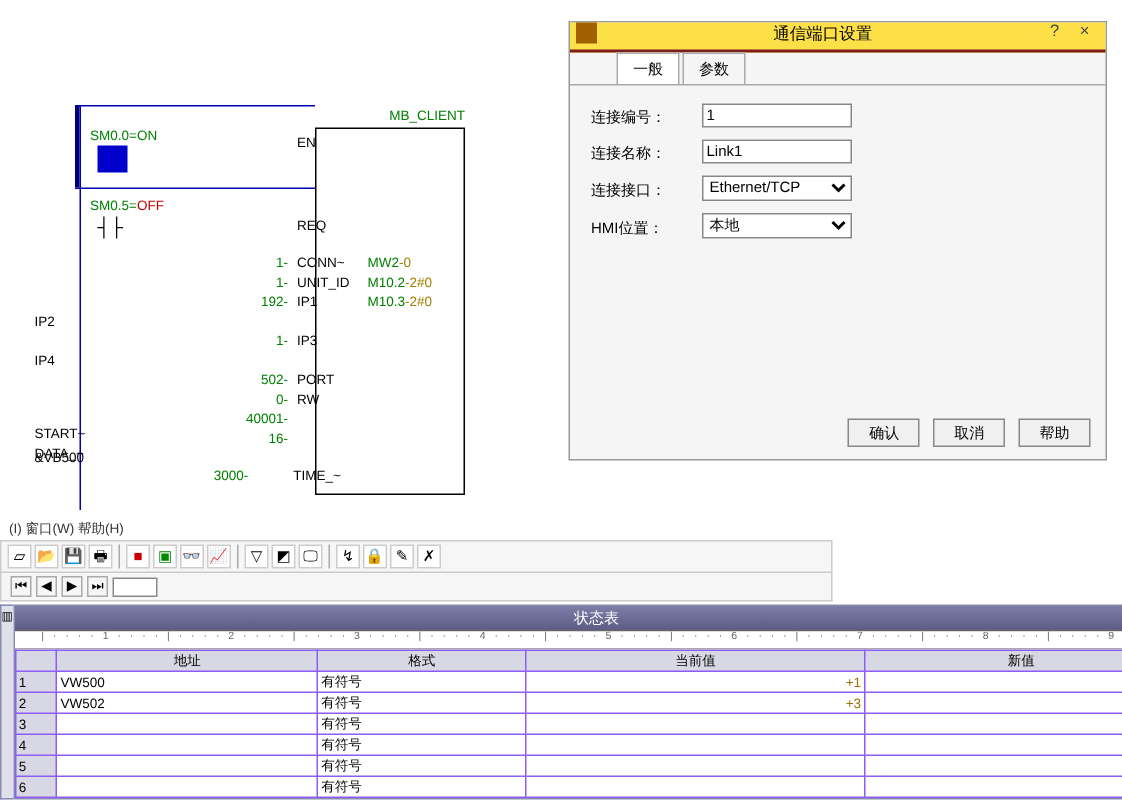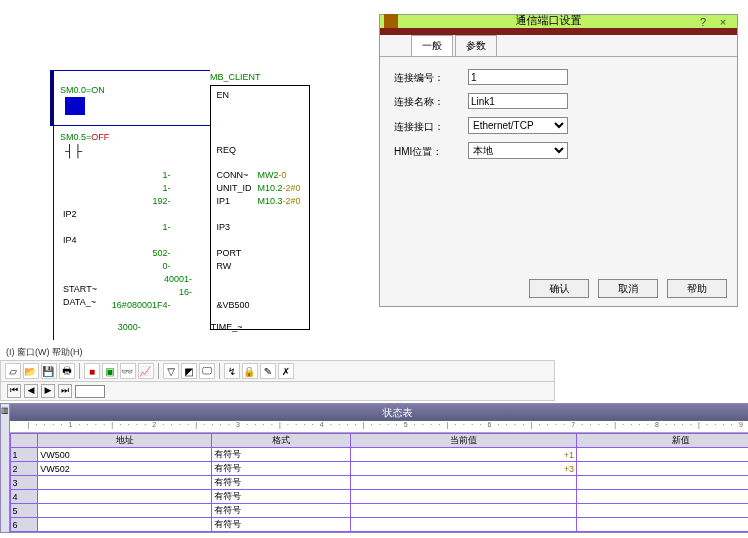--- a/index.html
+++ b/index.html
@@ -10,43 +10,43 @@
   .ladder-area .rail-left { position: absolute; left: 30px; top: 40px; width: 3px; height: 55px; background: #00007a; }
   .ladder-area .rail-left2 { position: absolute; left: 33px; top: 40px; width: 0; height: 270px; border-left: 1px solid #00a; }
   .ladder-area .top-line { position: absolute; left: 30px; top: 40px; width: 160px; height: 0; border-top: 1px solid #00a; }
   .ladder-area .mid-line { position: absolute; left: 30px; top: 95px; width: 160px; height: 0; border-top: 1px solid #00a; }
   .contact1-label { position: absolute; left: 40px; top: 55px; color: #008000; font-size: 9px; }
   .contact1-box { position: absolute; left: 45px; top: 67px; width: 20px; height: 18px; background: #0000cc; }
   .contact2-label { position: absolute; left: 40px; top: 102px; color: #008000; font-size: 9px; }
   .contact2-bracket { position: absolute; left: 45px; top: 114px; font-size: 12px; }
 
   .fb-box { position: absolute; left: 190px; top: 55px; width: 100px; height: 245px; border: 1px solid #000; background: #fff; }
-  .fb-title { position: absolute; left: 190px; top: 42px; width: 100px; text-align: left; color: #008000; font-size: 9px; }
+  .fb-title { position: absolute; left: 190px; top: 42px; width: 100px; text-align: right; color: #008000; font-size: 9px; }
   .fb-row { position: absolute; font-size: 9px; display: flex; width: 290px; left: 0; }
   .fb-row .lval { width: 175px; text-align: right; padding-right: 3px; color: #008000; }
-  .fb-row .pin { width: 50px; color: #000; padding-left: 3px; margin-left: 40px; }
+  .fb-row .pin { width: 50px; color: #000; padding-left: 3px; }
   .fb-row .rval { width: 60px; text-align: left; color: #008000; }
 
   
   .dialog { position: absolute; left: 379px; top: 14px; width: 359px; height: 293px; border: 1px solid #999; background: #f5f5f5; }
-  .dlg-title { height: 20px; background: #bef264; border-bottom: 7px solid #7f1d1d; display: flex; align-items: flex-end; padding: 0 4px; }
+  .dlg-title { height: 20px; background: #fde047; border-bottom: 2px solid #7f1d1d; display: flex; align-items: flex-start; padding: 0 4px; }
   .dlg-title .icon { width: 14px; height: 14px; background: #a06000; margin-right: 6px; }
   .dlg-title .title-text { flex: 1; text-align: center; font-size: 11px; }
   .dlg-title .help-btn, .dlg-title .close-btn { width: 20px; text-align: center; font-size: 11px; color: #444; cursor: pointer; }
   .dlg-tabs { display: flex; border-bottom: 1px solid #aaa; padding-left: 8px; height: 22px; align-items: end; }
   .dlg-tab { padding: 3px 10px; border: 1px solid #aaa; border-bottom: none; background: #f5f5f5; margin-right: 2px; font-size: 10px; cursor: pointer; }
   .dlg-tab.active { background: #fff; margin-left: 23px; }
   .dlg-body { padding: 12px 14px; }
   .fld { display: flex; align-items: flex-end; margin-bottom: 8px; }
   .fld label { width: 74px; font-size: 10px; }
   .fld input { width: 100px; height: 16px; border: 1px solid #888; font-size: 10px; padding: 0 2px; background: #fff; }
   .fld select { width: 100px; height: 17px; border: 1px solid #888; font-size: 10px; background: #fff; }
   .fld select.wide { width: 155px; }
   .dlg-footer { position: absolute; bottom: 8px; right: 10px; }
-  .dlg-footer button { width: 60px; height: 19px; margin-left: 6px; border: 1px solid #888; background: #f0f0f0; font-size: 10px; cursor: pointer; }
+  .dlg-footer button { width: 48px; height: 19px; margin-left: 6px; border: 1px solid #888; background: #f0f0f0; font-size: 10px; cursor: pointer; }
 
   
   .status-area { position: absolute; left: 0; top: 345px; width: 555px; }
   .menu-line { font-size: 9px; color: #333; padding: 1px 6px; }
   .toolbar { display: flex; align-items: center; padding: 2px 4px; border: 1px solid #ccc; gap: 2px; background: #f6f6f6; }
   .toolbar .tb { width: 16px; height: 16px; border: 1px solid #ccc; background: #fff; display: flex; align-items: center; justify-content: center; font-size: 10px; cursor: pointer; }
   .toolbar .sep { width: 1px; height: 16px; background: #aaa; margin: 0 2px; }
   .toolbar .tb.red { color: #c00; }
   .toolbar .tb.grn { color: #080; }
   .nav-row { display: flex; align-items: center; padding: 2px 6px; gap: 3px; border: 1px solid #ccc; border-top: none; background: #f6f6f6; }
@@ -141,25 +141,24 @@
         <span class="lval">40001-</span>
         <span class="pin">START~</span>
         <span class="rval"></span>
       </div>
       <div class="fb-row" style="top: 257px; flex-direction: column;">
         <span class="lval">16-</span>
         <span class="pin">DATA_~</span>
         <span class="rval"></span>
       </div>
       <div class="fb-row" style="top: 270px;">
-        <span class="lval">16#080001F4-</span>
         <span class="pin">&amp;VB500</span>
         <span class="rval"></span>
       </div>
-      <div class="fb-row" style="top: 292px; gap: 24px;">
+      <div class="fb-row" style="top: 282px; gap: 24px;">
         <span class="lval">3000-</span>
         <span class="pin">TIME_~</span>
         <span class="rval"></span>
       </div>
     </div>
 </div>
 
 <div class="dialog">
   <div class="dlg-title">
     <div class="icon"></div>

